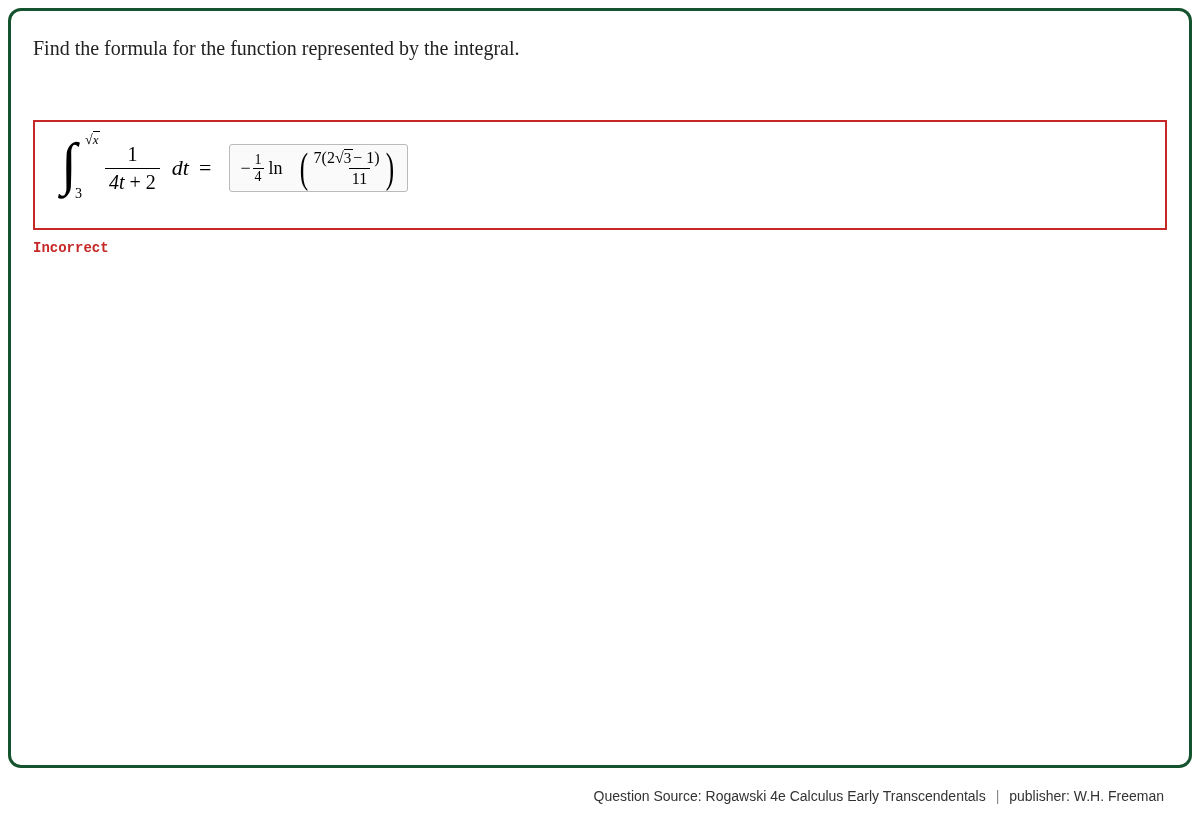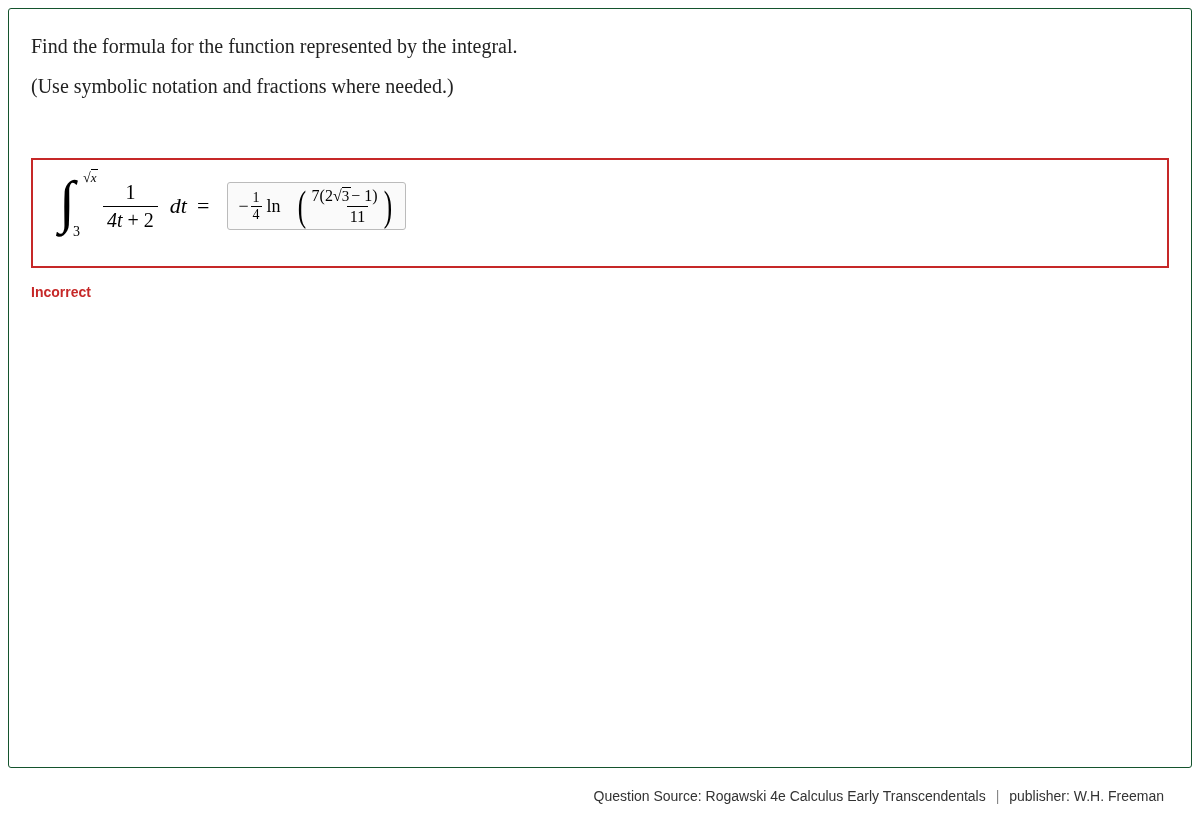--- a/index.html
+++ b/index.html
@@ -8,22 +8,22 @@
       box-sizing: border-box;
     }
     body {
       font-family: Georgia, 'Times New Roman', serif;
       background: #fff;
       width: 1200px;
       height: 820px;
       position: relative;
     }
     .question-card {
-      border: 1px solid #14532d;
-      border-radius: 3px;
+      border: 3px solid #14532d;
+      border-radius: 13px;
       margin: 8px;
       padding: 20px 22px;
       background: #fff;
       height: 760px;
     }
     .question-text {
       font-size: 20px;
       color: #222;
       line-height: 1.7;
       margin-bottom: 6px;
@@ -184,24 +184,24 @@
     .sqrt-sym {
       font-size: 16px;
     }
     .sqrt-body {
       border-top: 1px solid #000;
       padding: 0 2px 0 0;
       font-size: 15px;
     }
     .feedback {
       color: #c62828;
-      font-family: Liberation Sans, sans-serif;
+      font-family: Liberation Mono, monospace;
       font-size: 14px;
       font-weight: 600;
-      margin-top: 16px;
+      margin-top: 10px;
     }
     .footer-attribution {
       position: absolute;
       bottom: 16px;
       right: 36px;
       font-family: 'Segoe UI', Arial, sans-serif;
       font-size: 14px;
       color: #333;
     }
     .footer-sep {
@@ -210,21 +210,20 @@
     }
     .minus {
       font-size: 18px;
     }
   </style>
 </head>
 <body>
 
 <div class="question-card">
   <p class="question-text">Find the formula for the function represented by the integral.</p>
-  <p class="question-hint">(Use symbolic notation and fractions where needed.)</p>
 
   <div class="answer-box-wrapper">
     <div class="answer-box">
       <div class="answer-row">
 
         <div class="integral-display">
           <span class="integral-sign">
             <span class="integral-glyph">∫</span>
             <span class="integral-upper">
               <span class="sqrt-small"><span class="radicand">x</span></span>

